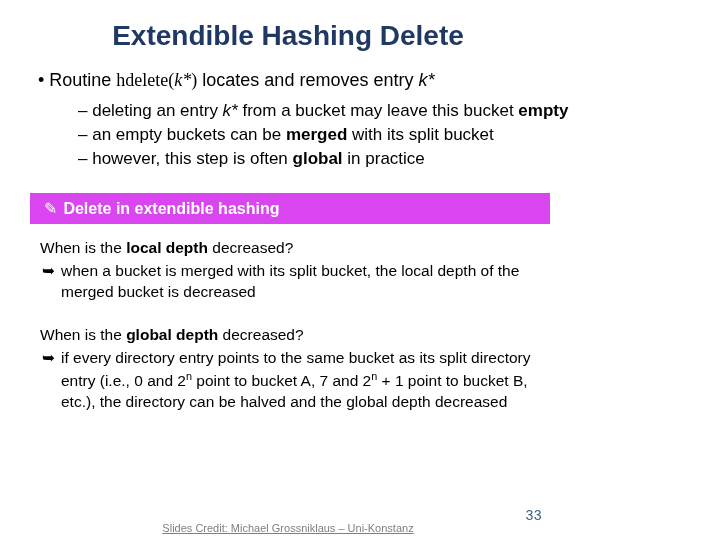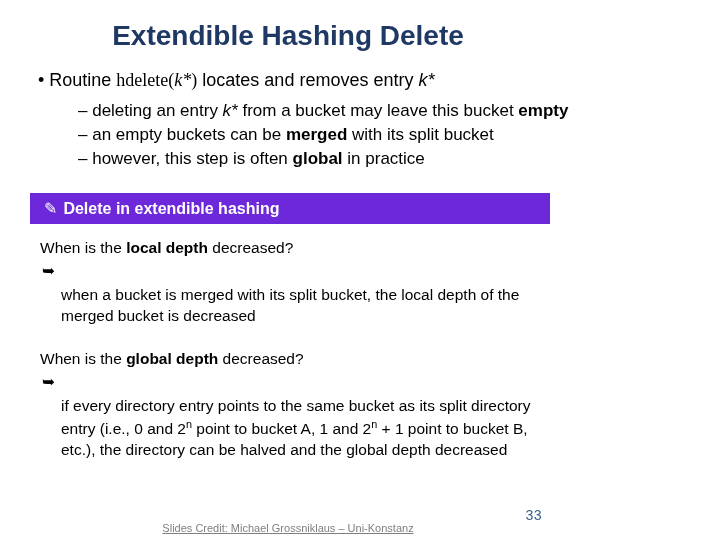--- a/index.html
+++ b/index.html
@@ -38,21 +38,21 @@
     margin-top: 4px;
     margin-bottom: 24px;
   }
   .sub-item {
     font-size: 17px;
     color: #000;
     margin-bottom: 4px;
   }
   .sub-item::before { content: "–  "; }
   .bannerbar {
-    background: #6d28d9;
+    background: #d946ef;
     color: #ffffff;
     font-size: 16px;
     font-weight: bold;
     padding: 6px 10px 6px 14px;
     margin: 0 26px 0 30px;
   }
   .pencil::before {
     content: "✎";
     font-weight: normal;
     margin-right: 6px;
@@ -67,21 +67,20 @@
     display: flex;
     align-items: flex-start;
     margin-left: 2px;
   }
   .answer-arrow {
     flex: 0 0 auto;
     margin-right: 6px;
   }
   .answer-text {
     flex: 1 1 auto;
-    margin-top: 24px;
   }
   .footer {
     position: absolute;
     bottom: 18px;
     width: 100%;
     font-size: 11px;
     color: #7f7f7f;
   }
   .footer-credit {
     position: absolute;
@@ -138,21 +137,21 @@
     </div>
   </div>
 
   <div class="qa-block" style="margin-top:22px">
     <div class="qa-question">
       <span>When is the </span><b>global depth</b><span> decreased?</span>
     </div>
     <div class="answer-row">
       <span class="answer-arrow">➥</span>
       <span class="answer-text">
-        <span>if every directory entry points to the same bucket as its split directory entry (i.e., 0 and 2</span><sup>n</sup><span> point to bucket A, 1 and 2</span><sup>n</sup><span> + 1 point to bucket B, etc.), the directory can be halved and the global depth decreased</span>
+        <span>if every directory entry points to the same bucket as its split directory entry (i.e., 0 and 2</span><sup>n</sup><span> point to bucket A, 7 and 2</span><sup>n</sup><span> + 1 point to bucket B, etc.), the directory can be halved and the global depth decreased</span>
       </span>
     </div>
   </div>
 
   <div class="footer">
     <span class="footer-credit">Slides Credit: Michael Grossniklaus – Uni-Konstanz</span>
     <span class="footer-num">33</span>
   </div>
 
 </div>

